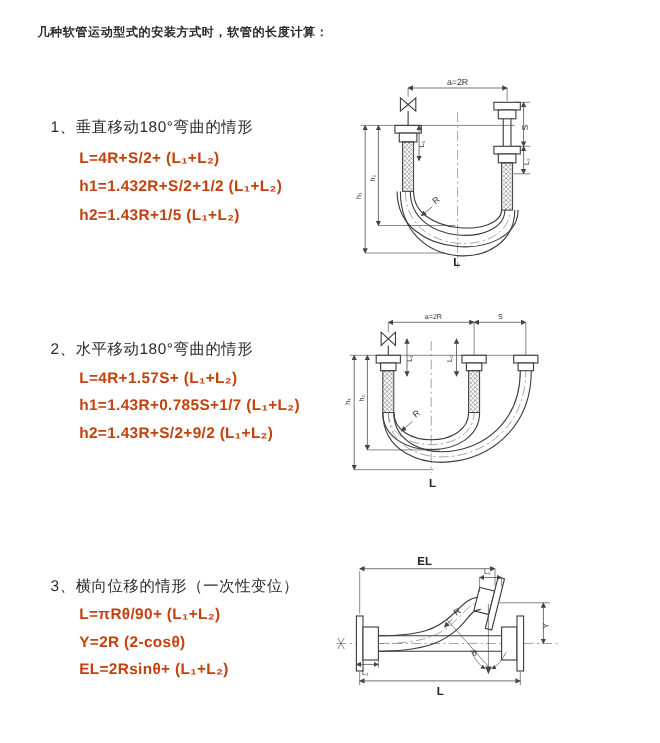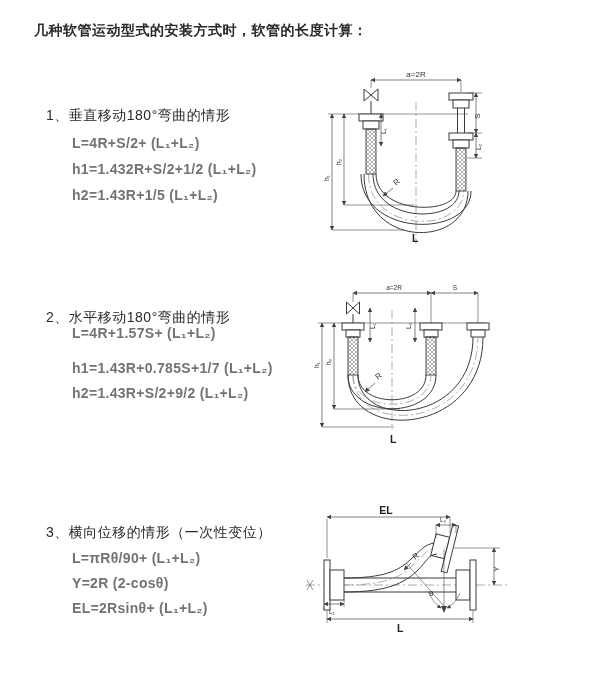--- a/index.html
+++ b/index.html
@@ -7,28 +7,28 @@
     width:600px;height:675px;
     background:#ffffff;
     font-family:"Liberation Sans","DejaVu Sans",sans-serif;
     color:#2a2a2a;
     position:relative;
     overflow:hidden;
   }
   .abs{position:absolute;}
   .title{
     left:34px;top:22px;
-    font-size:14px;font-weight:bold;letter-spacing:0.5px;
+    font-size:11px;font-weight:bold;letter-spacing:0.5px;
   }
   .sec-head{
     font-size:14px;font-weight:normal;letter-spacing:0.5px;left:46px;
   }
   .formula{
     font-size:14px;font-weight:600;left:72px;letter-spacing:0.3px;
-    color:#737373;
+    color:#c2410c;
   }
   svg{position:absolute;overflow:visible;}
   svg .ln{stroke:#3b3b3b;stroke-width:1;fill:none;}
   svg .thin{stroke:#4a4a4a;stroke-width:0.6;fill:none;}
   svg .dim{stroke:#4a4a4a;stroke-width:0.7;fill:none;}
   svg .cl{stroke:#777;stroke-width:0.6;fill:none;stroke-dasharray:9 3 2 3;}
   svg .fl{fill:#ffffff;stroke:#3b3b3b;stroke-width:1;}
   svg .dl{font-size:8px;fill:#333;font-weight:500;}
   svg .dl2{font-size:6.5px;fill:#333;}
   svg .big{font-size:10.5px;fill:#222;font-weight:600;}
@@ -37,21 +37,21 @@
 <body>
 
 <div class="abs title">几种软管运动型式的安装方式时，软管的长度计算：</div>
 
 <div class="abs sec-head" style="top:107px">1、垂直移动180°弯曲的情形</div>
 <div class="abs formula" style="top:135px">L=4R+S/2+ (L₁+L₂)</div>
 <div class="abs formula" style="top:161px">h1=1.432R+S/2+1/2 (L₁+L₂)</div>
 <div class="abs formula" style="top:187px">h2=1.43R+1/5 (L₁+L₂)</div>
 
 <div class="abs sec-head" style="top:309px">2、水平移动180°弯曲的情形</div>
-<div class="abs formula" style="top:325px">L=4R+1.57S+ (L₁+L₂)</div>
+<div class="abs formula" style="top:335px">L=4R+1.57S+ (L₁+L₂)</div>
 <div class="abs formula" style="top:360px">h1=1.43R+0.785S+1/7 (L₁+L₂)</div>
 <div class="abs formula" style="top:385px">h2=1.43R+S/2+9/2 (L₁+L₂)</div>
 
 <div class="abs sec-head" style="top:524px">3、横向位移的情形（一次性变位）</div>
 <div class="abs formula" style="top:550px">L=πRθ/90+ (L₁+L₂)</div>
 <div class="abs formula" style="top:575px">Y=2R (2-cosθ)</div>
 <div class="abs formula" style="top:600px">EL=2Rsinθ+ (L₁+L₂)</div>
 
 <svg style="left:316px;top:66px" width="280" height="195" viewBox="0 0 280 195">
   <defs>

